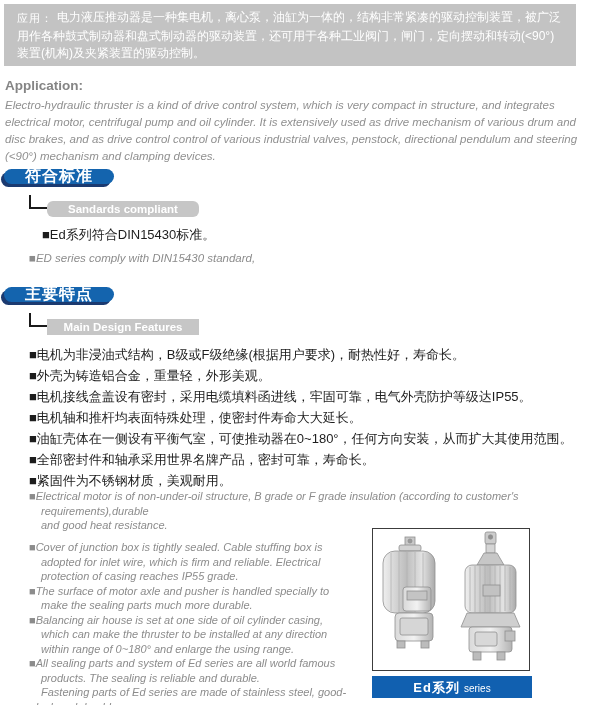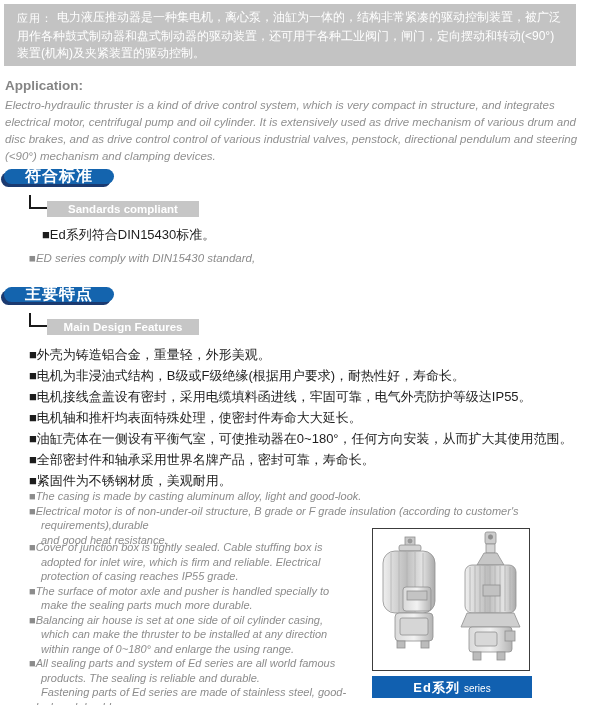--- a/index.html
+++ b/index.html
@@ -45,21 +45,21 @@
     border-left:2px solid #1a1a1a;border-bottom:2px solid #1a1a1a;
   }
   .connector-standards{top:195px;}
   .connector-features{top:313px;}
   .sub-banner{
     position:absolute;left:47px;width:152px;height:16px;
     background:var(--gray-banner);color:#fff;
     font-size:11.5px;font-weight:bold;
     display:flex;align-items:center;justify-content:center;
   }
-  .sub-banner-standards{top:201px;}
+  .sub-banner-standards{top:201px;border-radius:6px;}
   .sub-banner-features{top:319px;}
   .std-cn{
     position:absolute;left:29px;top:226px;width:560px;
     font-size:13px;color:var(--text-dark);white-space:nowrap;margin-left:13px;
   }
   .std-en{
     position:absolute;left:29px;top:252px;width:560px;
     font-size:11.5px;font-style:italic;color:var(--text-gray);white-space:nowrap;
   }
   .cn-list{
@@ -113,31 +113,30 @@
 
 <div class="pill pill-features">
   <span>主要特点</span>
 </div>
 <div class="connector connector-features"></div>
 <div class="sub-banner sub-banner-features">
   <span>Main Design Features</span>
 </div>
 
 <ul class="cn-list">
+  <li>■电机为非浸油式结构，B级或F级绝缘(根据用户要求)，耐热性好，寿命长。</li>
   <li>■外壳为铸造铝合金，重量轻，外形美观。</li>
-  <li>■电机为非浸油式结构，B级或F级绝缘(根据用户要求)，耐热性好，寿命长。</li>
   <li>■电机接线盒盖设有密封，采用电缆填料函进线，牢固可靠，电气外壳防护等级达IP55。</li>
   <li>■电机轴和推杆均表面特殊处理，使密封件寿命大大延长。</li>
   <li>■油缸壳体在一侧设有平衡气室，可使推动器在0~180°，任何方向安装，从而扩大其使用范围。</li>
   <li>■全部密封件和轴承采用世界名牌产品，密封可靠，寿命长。</li>
   <li>■紧固件为不锈钢材质，美观耐用。</li>
 </ul>
 
 <ul class="en-list en-list-wide">
-  <li>■The casing is made by casting aluminum alloy, light and good-look.</li>
   <li>■Electrical motor is of non-under-oil structure, B grade or F grade insulation (according to customer's requirements),durable
 and good heat resistance.</li>
 </ul>
 
 <ul class="en-list en-list-narrow">
   <li>■Cover of junction box is tightly sealed. Cable stuffing box is
 adopted for inlet wire, which is firm and reliable. Electrical
 protection of casing reaches IP55 grade.</li>
   <li>■The surface of motor axle and pusher is handled specially to
 make the sealing parts much more durable.</li>

